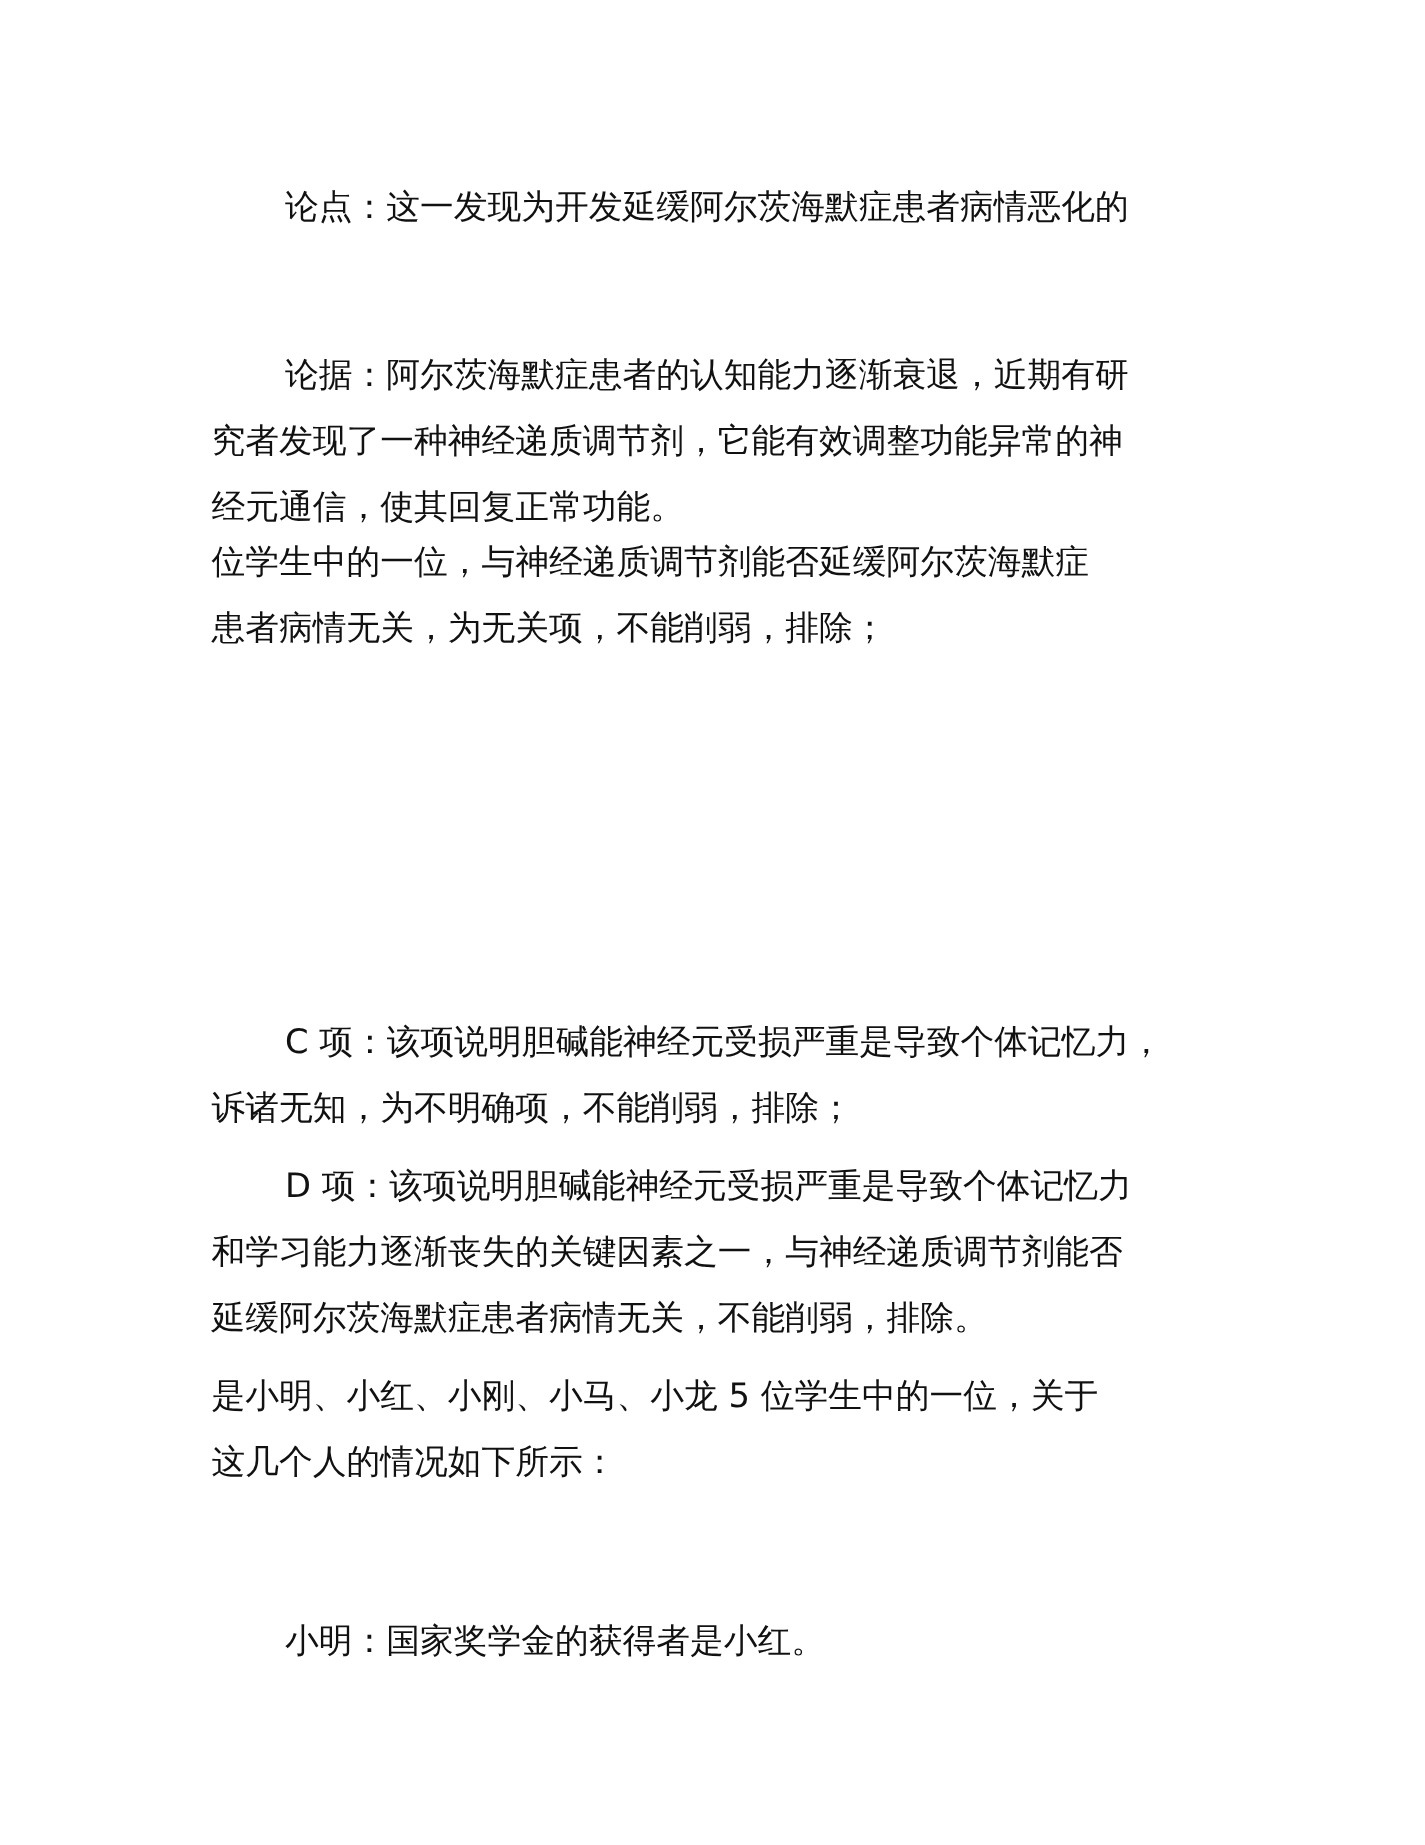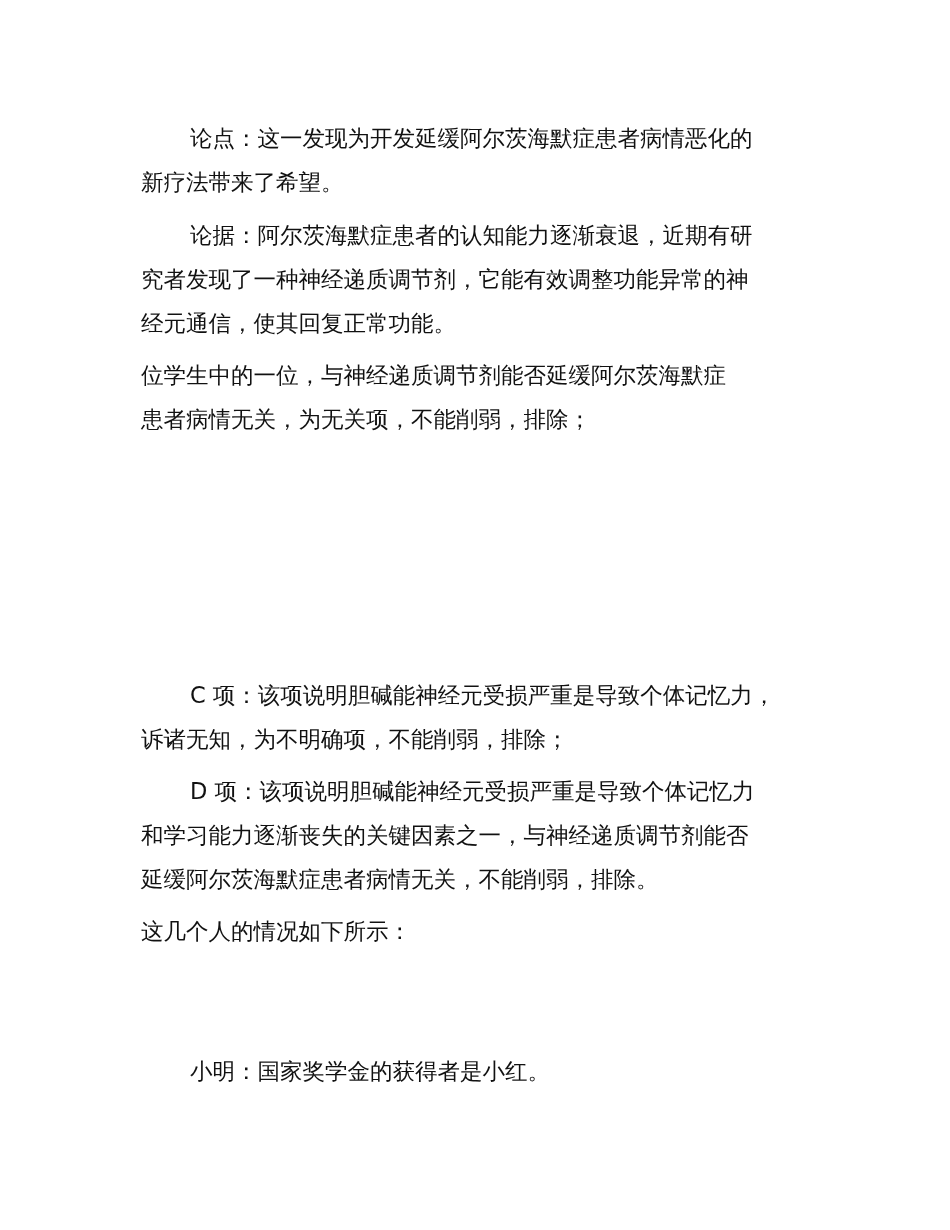--- a/index.html
+++ b/index.html
@@ -40,24 +40,23 @@
       padding-left: 49px;
     }
   </style>
 </head>
 <body>
 
 <div class="page">
 
   <div class="para" style="top:116px">
     <span class="line indent">论点：这一发现为开发延缓阿尔茨海默症患者病情恶化的</span>
-    <span class="line">新疗法带来了希望。</span>
   </div>
 
-  <div class="para" style="top:213px">
+  <div class="para" style="top:228px">
     <span class="line indent">论据：阿尔茨海默症患者的认知能力逐渐衰退，近期有研</span>
     <span class="line">究者发现了一种神经递质调节剂，它能有效调整功能异常的神</span>
     <span class="line">经元通信，使其回复正常功能。</span>
   </div>
 
   <div class="para" style="top:353px">
     <span class="line">位学生中的一位，与神经递质调节剂能否延缓阿尔茨海默症</span>
     <span class="line">患者病情无关，为无关项，不能削弱，排除；</span>
   </div>
 
@@ -67,20 +66,21 @@
     <span class="line">诉诸无知，为不明确项，不能削弱，排除；</span>
   </div>
 
   <div class="para" style="top:769px">
     <span class="line indent">D 项：该项说明胆碱能神经元受损严重是导致个体记忆力</span>
     <span class="line">和学习能力逐渐丧失的关键因素之一，与神经递质调节剂能否</span>
     <span class="line">延缓阿尔茨海默症患者病情无关，不能削弱，排除。</span>
   </div>
 
   <div class="para" style="top:909px">
+    <span class="line">是小明、小红、小刚、小马、小龙 5 位学生中的一位，关于</span>
     <span class="line">这几个人的情况如下所示：</span>
   </div>
 
-  <div class="para" style="top:1049px">
+  <div class="para" style="top:1072px">
     <span class="line indent">小明：国家奖学金的获得者是小红。</span>
   </div>
 
 </div>
 
 </body></html>

